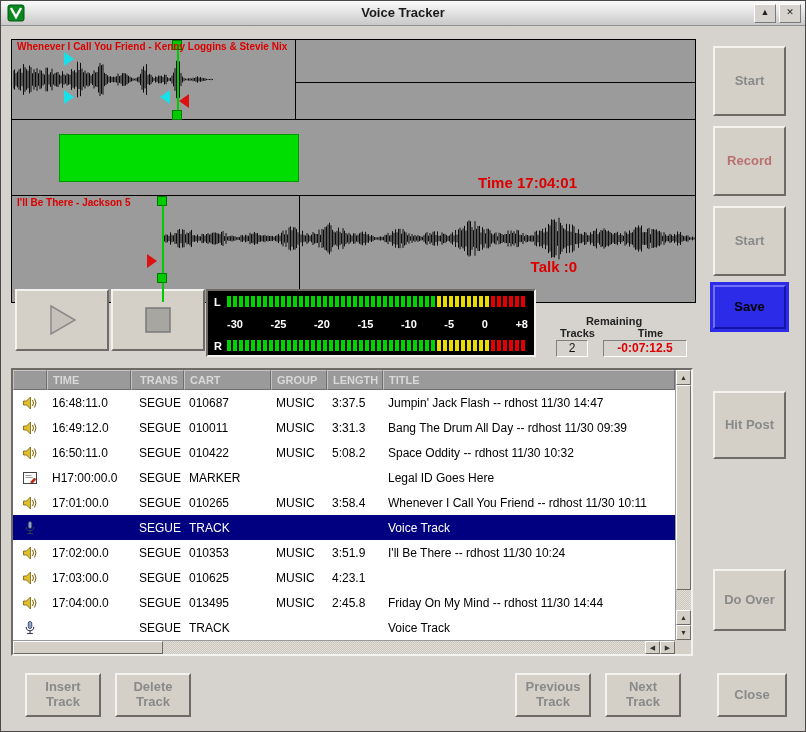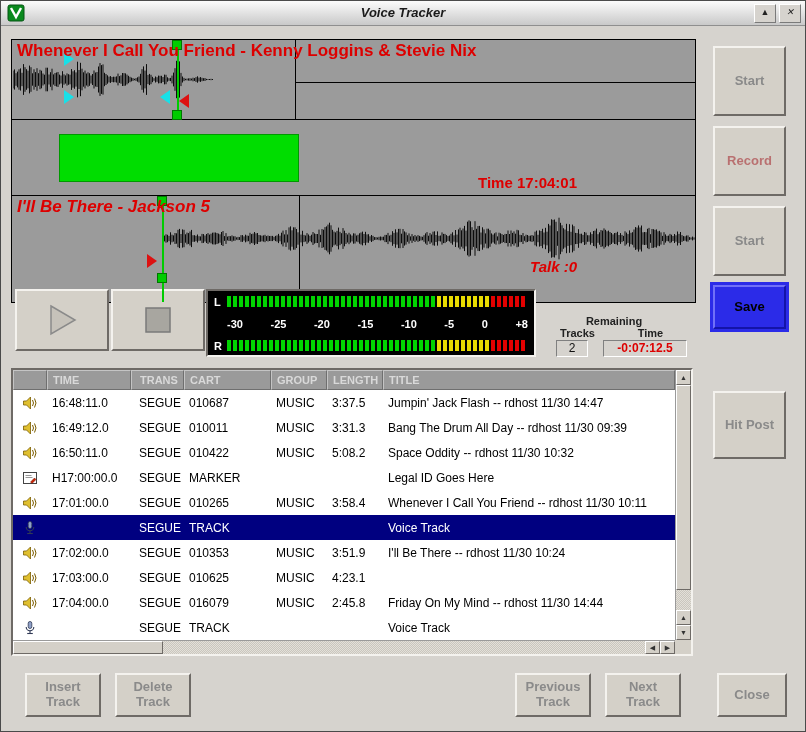--- a/index.html
+++ b/index.html
@@ -1,32 +1,32 @@
 <!DOCTYPE html>
 <html style="--selection-bg: #000080; --selection-text: #ffffff; --deck-text-red: #dd0000; --record-green: #00dd00; --marker-green: #00cc00; --save-blue: #2b2be8; --record-label: #b97070; --meter-green: #00d400; --meter-yellow: #e8dc00; --meter-red: #e40000;"><head>
 <meta charset="utf-8">
 <style>
   html,body{margin:0;padding:0;background:#555;}
   body{width:806px;height:732px;font-family:"Liberation Sans",sans-serif;-webkit-font-smoothing:antialiased;}
   .window{position:relative;width:806px;height:732px;background:#d6d3ce;overflow:hidden;border:1px solid #4a4a4a;box-sizing:border-box;}
 
   
-  .titlebar{position:absolute;left:0;top:0;right:0;height:24px;background:linear-gradient(#fbfbfb,#c9c9c9);border-bottom:1px solid #8f8f8f;font-style:italic;}
+  .titlebar{position:absolute;left:0;top:0;right:0;height:24px;background:linear-gradient(#fbfbfb,#c9c9c9);border-bottom:1px solid #8f8f8f;}
   .titlebar .title{position:absolute;left:0;right:0;top:4px;text-align:center;font-size:13px;font-weight:bold;color:#1a1a1a;}
   .app-icon{position:absolute;left:6px;top:3px;width:18px;height:18px;}
   .win-btns{position:absolute;right:4px;top:3px;display:flex;gap:3px;}
   .win-btn{width:20px;height:17px;background:#d6d3ce;border:1px solid;border-color:#ffffff #7a7a7a #7a7a7a #ffffff;font-size:9px;line-height:15px;text-align:center;color:#222;cursor:default;}
 
   
   .deck{position:absolute;left:10px;top:38px;width:685px;height:243px;}
   .band{position:absolute;left:0;width:685px;background:#9b9b9b;border:1px solid #000;box-sizing:border-box;}
   .band1{top:0;height:81px;}
   .band2{top:80px;height:77px;}
-  .band3{top:156px;height:108px;font-style:italic;}
-  .track-title{position:absolute;left:5px;top:1px;color:var(--deck-text-red,#dd0000);font-weight:bold;font-size:17px;white-space:nowrap;z-index:3;}
+  .band3{top:156px;height:108px;}
+  .track-title{position:absolute;left:5px;top:1px;color:var(--deck-text-red,#dd0000);font-weight:bold;font-size:10px;white-space:nowrap;z-index:3;}
   .deck-label{position:absolute;color:var(--deck-text-red,#dd0000);font-weight:bold;font-size:15px;z-index:3;}
   .vline{position:absolute;top:0;bottom:0;width:1px;background:#000;}
   .hline{position:absolute;height:1px;background:#000;}
   .greenline{position:absolute;top:0;bottom:0;width:2px;background:var(--marker-green,#00cc00);z-index:2;}
   .gsq{position:absolute;width:8px;height:8px;background:var(--marker-green,#00cc00);border:1px solid #007700;z-index:2;}
   .rec-region{position:absolute;left:47px;top:14px;width:238px;height:46px;background:var(--record-green,#00dd00);border:1px solid #009900;}
   .tri{position:absolute;width:0;height:0;z-index:2;}
   .tri-r-cyan{border-left:10px solid #18e0e8;border-top:7px solid transparent;border-bottom:7px solid transparent;}
   .tri-l-cyan{border-right:10px solid #18e0e8;border-top:7px solid transparent;border-bottom:7px solid transparent;}
   .tri-l-red{border-right:10px solid #dd1111;border-top:7px solid transparent;border-bottom:7px solid transparent;}
@@ -412,21 +412,21 @@
           </div>
           <div class="log-row">
             <div class="cell c-icon">
               <svg width="16" height="16" viewBox="0 0 16 16">
                 <polygon points="1.5,6 4.5,6 8.5,2 8.5,14 4.5,10 1.5,10" fill="#e0c030" stroke="#7a5c00" stroke-width="0.8"></polygon>
                 <path d="M10.5 5 q2 3 0 6 M12.5 3.5 q3 4.5 0 9" stroke="#7a5c00" stroke-width="1" fill="none"></path>
               </svg>
             </div>
             <div class="cell c-time">17:04:00.0</div>
             <div class="cell c-trans">SEGUE</div>
-            <div class="cell c-cart">016079</div>
+            <div class="cell c-cart">013495</div>
             <div class="cell c-group">MUSIC</div>
             <div class="cell c-length">2:45.8</div>
             <div class="cell c-title">Friday On My Mind -- rdhost 11/30 14:44</div>
           </div>
           <div class="log-row">
             <div class="cell c-icon">
               <svg width="16" height="16" viewBox="0 0 16 16">
                 <rect x="6.2" y="1.5" width="3.6" height="7" rx="1.8" fill="#8fa0c8" stroke="#303a55" stroke-width="0.8"></rect>
                 <path d="M4.2 7 a3.8 3.8 0 0 0 7.6 0" stroke="#303a55" stroke-width="1.1" fill="none"></path>
                 <line x1="8" y1="10.8" x2="8" y2="13" stroke="#303a55" stroke-width="1.1"></line>
@@ -456,20 +456,21 @@
       <div class="sb-btn">▶</div>
     </div>
     <div class="corner"></div>
   </div>
 
   <div class="side-btn" style="top:45px;height:70px;">Start</div>
   <div class="side-btn btn-record" style="top:125px;height:70px;">Record</div>
   <div class="side-btn" style="top:205px;height:70px;">Start</div>
   <div class="side-btn btn-save" style="top:284px;height:44px;">Save</div>
   <div class="side-btn" style="top:390px;height:68px;">Hit Post</div>
+  <div class="side-btn" style="top:568px;height:62px;">Do Over</div>
 
   <div class="bottom-btn" style="left:24px;width:76px;">Insert Track</div>
   <div class="bottom-btn" style="left:114px;width:76px;">Delete Track</div>
   <div class="bottom-btn" style="left:514px;width:76px;">Previous Track</div>
   <div class="bottom-btn" style="left:604px;width:76px;">Next Track</div>
   <div class="bottom-btn" style="left:716px;width:70px;">Close</div>
 
 </div>
 
 </body></html>

